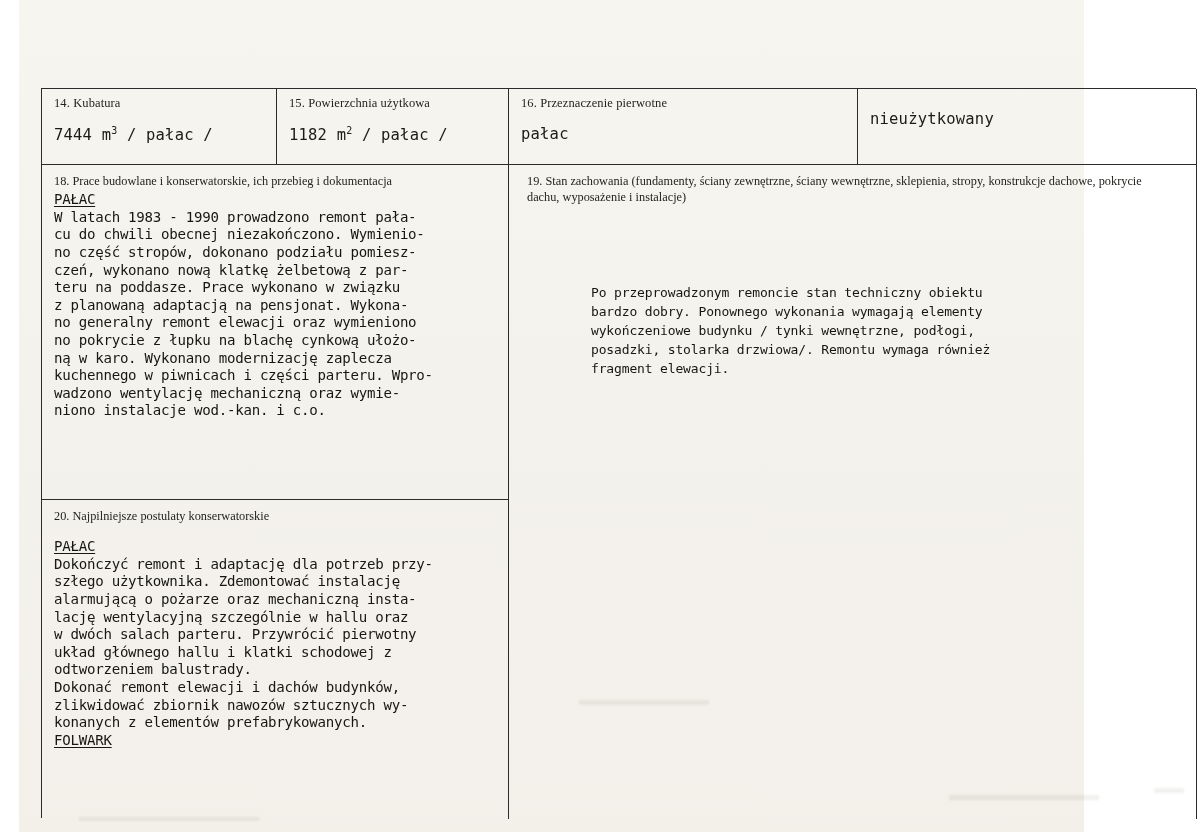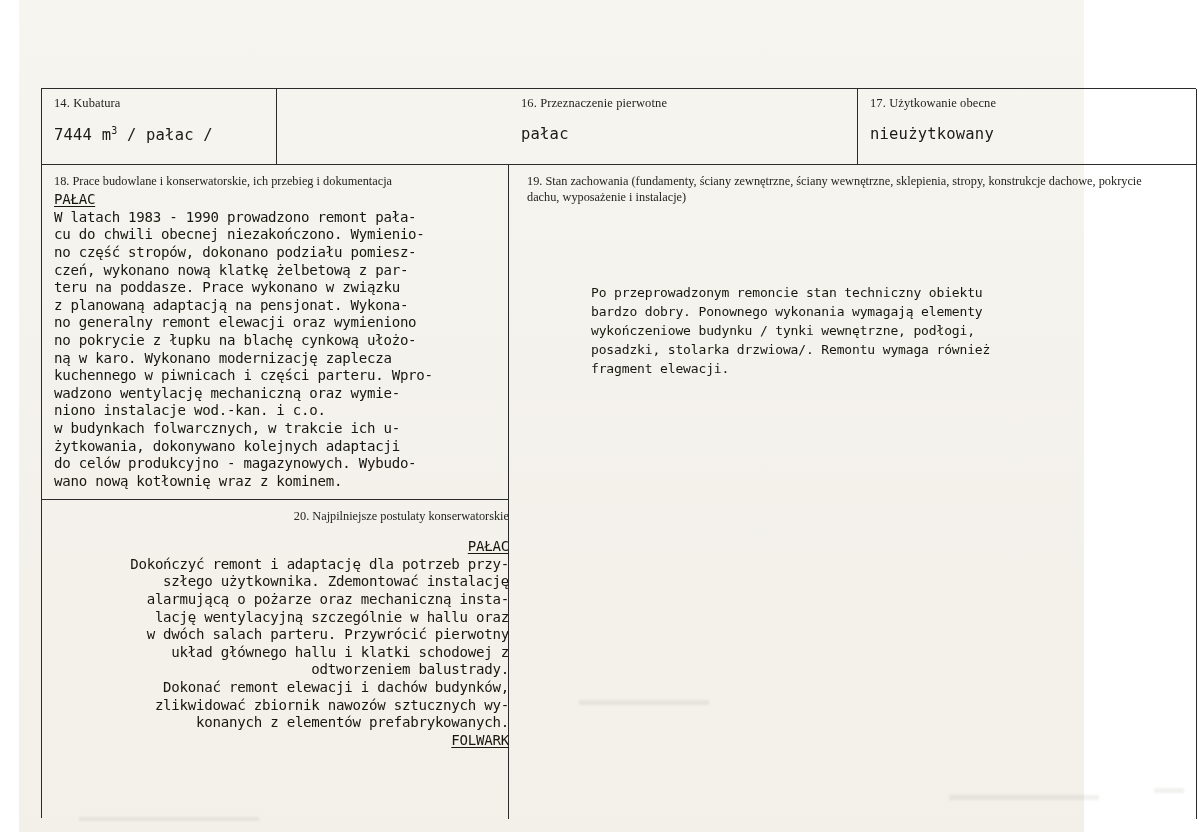--- a/index.html
+++ b/index.html
@@ -116,21 +116,20 @@
     box-sizing: border-box;
     padding: 8px 8px 0 12px;
   }
   .box20 {
     position: absolute;
     left: 0; top: 335px;
     width: 467px;
     height: 319px;
     box-sizing: border-box;
     padding: 8px 0 0 12px;
-    text-align: right;
   }
   .sec-label {
     font-family: "Liberation Serif", serif;
     font-size: 12.3px;
     color: #24241f;
     line-height: 1.32;
     letter-spacing: 0;
   }
   .typed {
     font-family: "DejaVu Sans Mono", monospace;
@@ -173,28 +172,31 @@
 
   <div class="sheet">
 
     <div class="row-top">
 
       <div class="cell c1">
         <div class="field-label">14. Kubatura</div>
         <div class="field-value"><span>7444 m</span><sup>3</sup><span> / pałac /</span></div>
       </div>
 
+      <div class="cell c2">
+        <div class="field-label">15. Powierzchnia użytkowa</div>
+        <div class="field-value"><span>1182 m</span><sup>2</sup><span> / pałac /</span></div>
+      </div>
 
       <div class="cell c3">
         <div class="field-label">16. Przeznaczenie pierwotne</div>
         <div class="field-value"><span>pałac</span></div>
       </div>
 
       <div class="cell c4">
-        <div class="field-label">17. Użytkowanie obecne</div>
         <div class="field-value"><span>nieużytkowany</span></div>
       </div>
 
     </div>
 
     <div class="row-body">
 
       <div class="col-left">
 
         <div class="box18">
@@ -205,24 +207,20 @@
 no część stropów, dokonano podziału pomiesz-
 czeń, wykonano nową klatkę żelbetową z par-
 teru na poddasze. Prace wykonano w związku
 z planowaną adaptacją na pensjonat. Wykona-
 no generalny remont elewacji oraz wymieniono
 no pokrycie z łupku na blachę cynkową ułożo-
 ną w karo. Wykonano modernizację zaplecza
 kuchennego w piwnicach i części parteru. Wpro-
 wadzono wentylację mechaniczną oraz wymie-
 niono instalacje wod.-kan. i c.o.</div>
-          <div class="typed">w budynkach folwarcznych, w trakcie ich u-
-żytkowania, dokonywano kolejnych adaptacji
-do celów produkcyjno - magazynowych. Wybudo-
-wano nową kotłownię wraz z kominem.</div>
         </div>
 
         <div class="box20">
           <div class="sec-label">20. Najpilniejsze postulaty konserwatorskie</div>
           <div class="typed underlined blk" style="margin-top:14px;">PAŁAC</div>
           <div class="typed">Dokończyć remont i adaptację dla potrzeb przy-
 szłego użytkownika. Zdemontować instalację
 alarmującą o pożarze oraz mechaniczną insta-
 lację wentylacyjną szczególnie w hallu oraz
 w dwóch salach parteru. Przywrócić pierwotny

